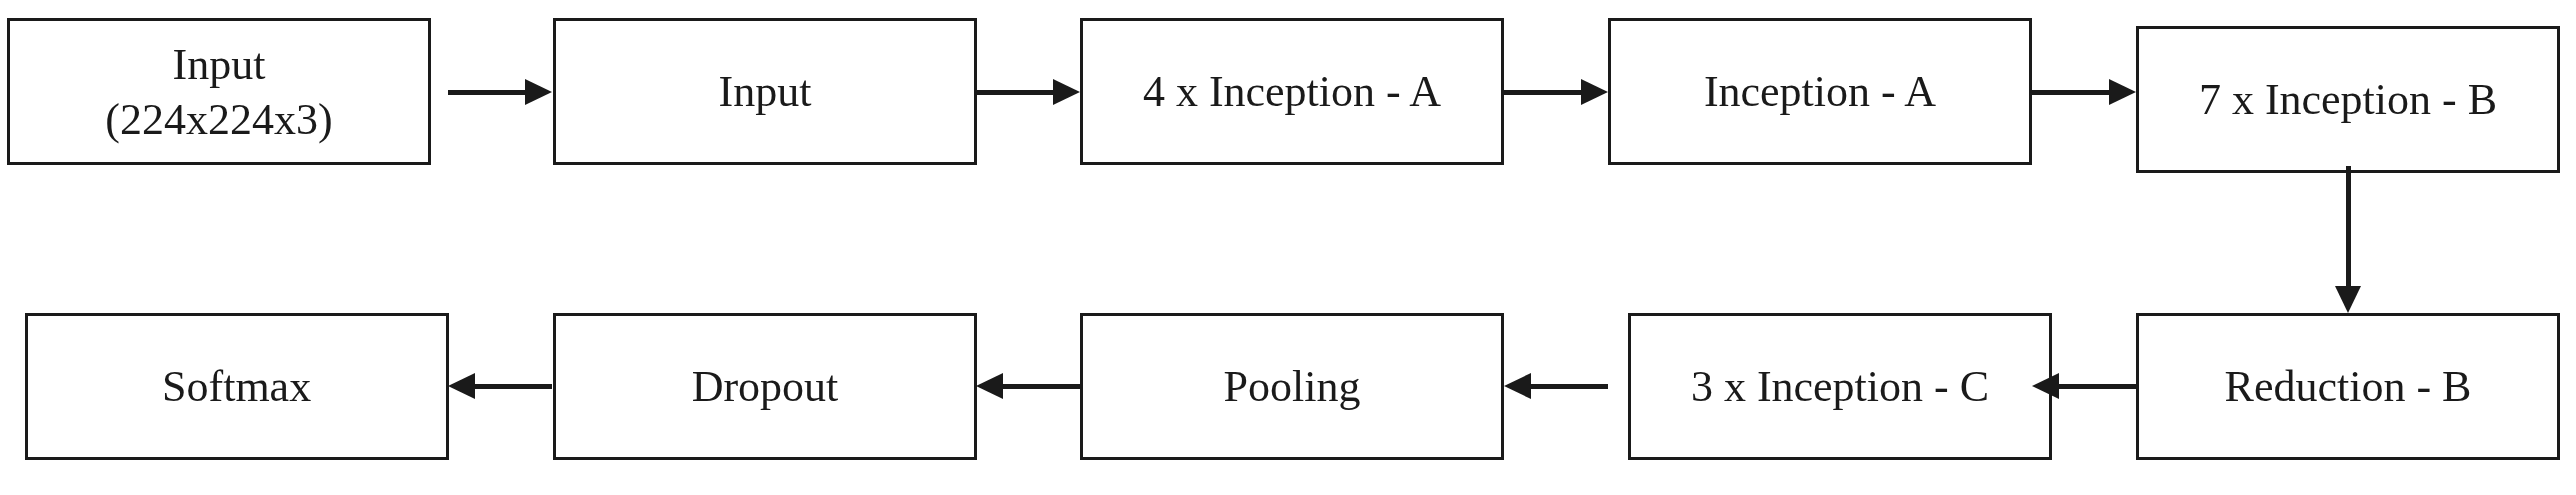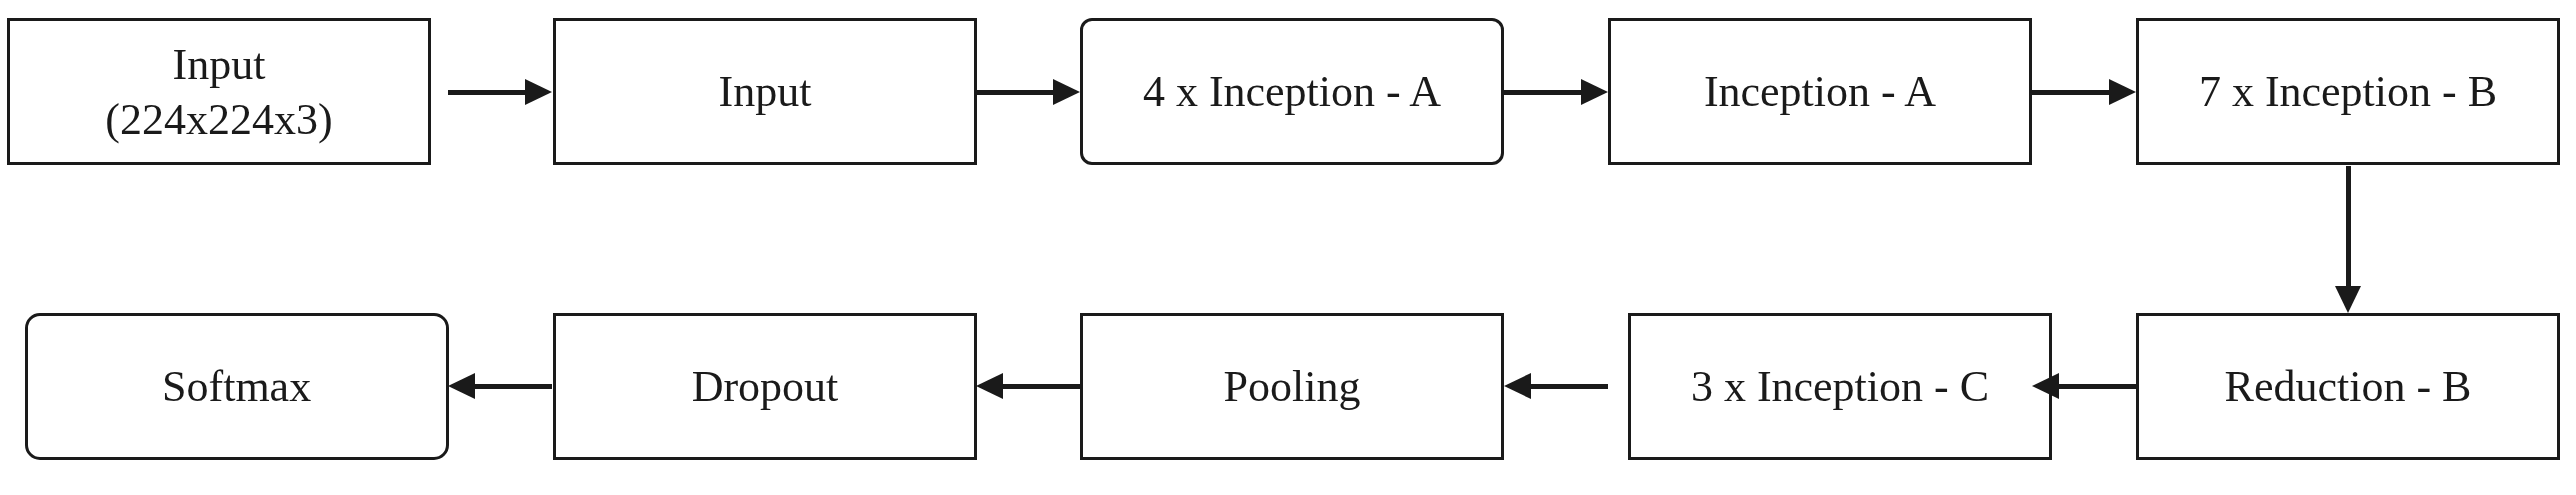--- a/index.html
+++ b/index.html
@@ -118,27 +118,27 @@
 </head>
 <body>
 
 <div class="canvas">
 
   <div class="box row1" style="left:7px;">Input
 (224x224x3)</div>
 
   <div class="box row1" style="left:553px;">Input</div>
 
-  <div class="box row1" style="left:1080px;border-radius:12px;">4 x Inception - A</div>
+  <div class="box row1" style="left:1080px;">4 x Inception - A</div>
 
   <div class="box row1" style="left:1608px;">Inception - A</div>
 
-  <div class="box row1" style="left:2136px;">7 x Inception - B</div>
+  <div class="box row1" style="left:2136px;margin-top:8px;">7 x Inception - B</div>
 
-  <div class="box row2" style="left:24.6px;border-radius:15px;">Softmax</div>
+  <div class="box row2" style="left:24.6px;">Softmax</div>
 
   <div class="box row2" style="left:553px;">Dropout</div>
 
   <div class="box row2" style="left:1080px;">Pooling</div>
 
   <div class="box row2" style="left:1608px;margin-left:20px;">3 x Inception - C</div>
 
   <div class="box row2" style="left:2136px;">Reduction - B</div>
 
   <div class="arrow-right" style="left:448px;  top:79px;"></div>

